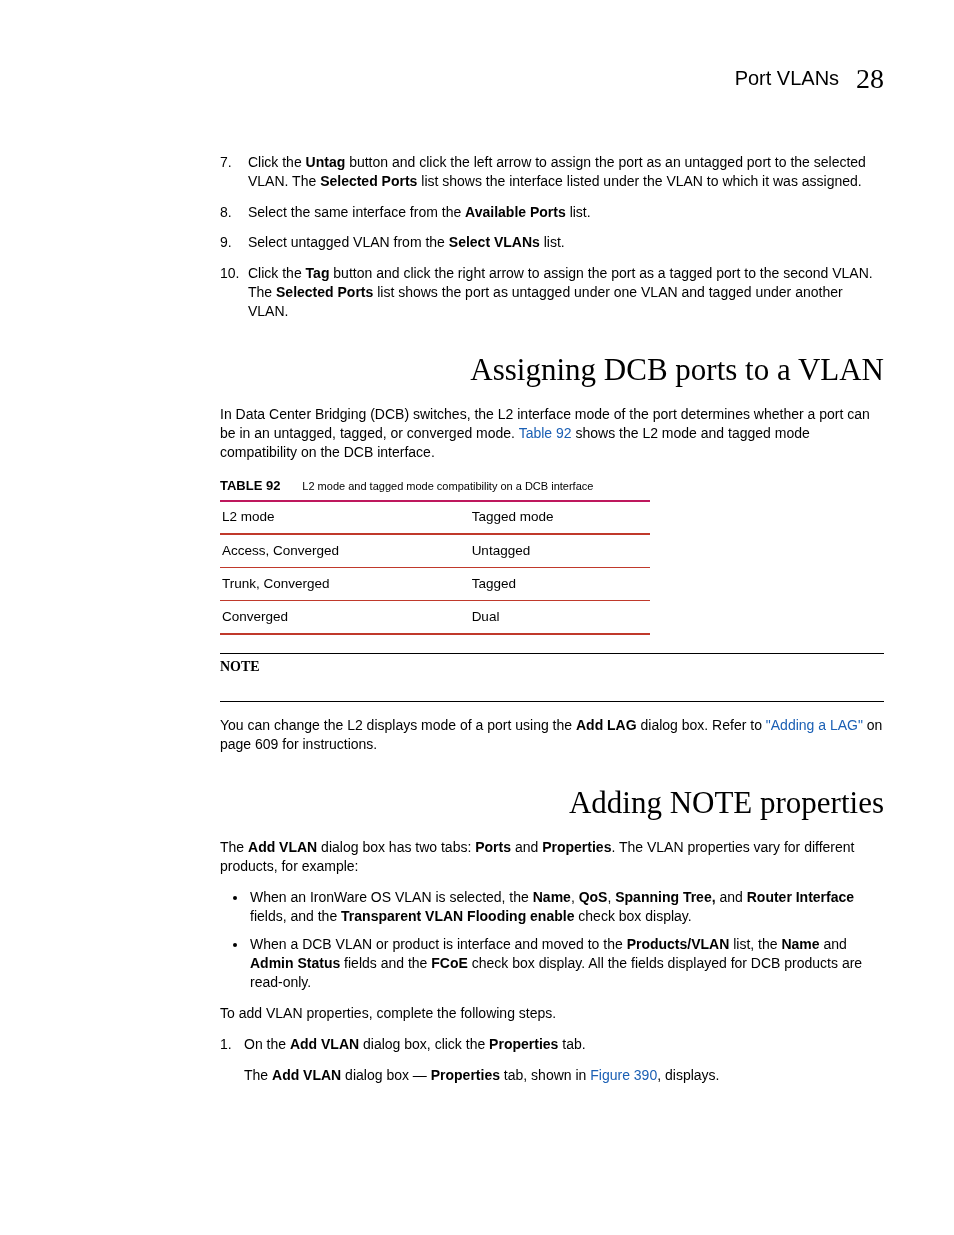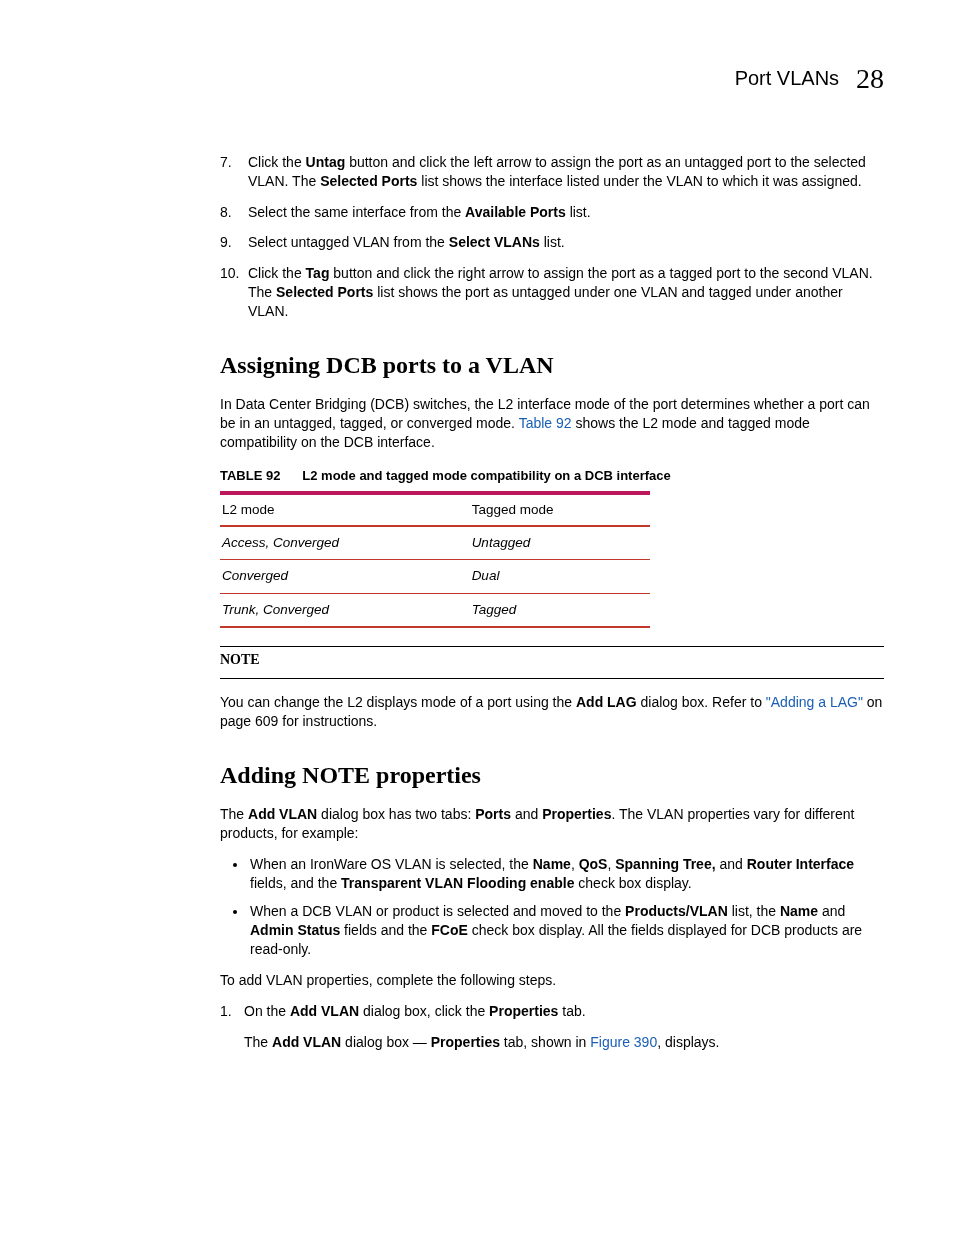--- a/index.html
+++ b/index.html
@@ -43,54 +43,54 @@
     margin-bottom: 12px;
   }
   ol.steps > li .num {
     position: absolute;
     left: 0;
     top: 0;
   }
   .bold { font-weight: bold; text-align: center; }
   h2.section {
     font-family: Georgia, 'Times New Roman', serif;
-    font-weight: bold;
-    font-size: 24px;
+    font-weight: normal;
+    font-size: 31px;
     margin: 28px 0 14px 0;
+    text-align: right;
   }
   p { margin: 0 0 12px 0; }
   .link { color: #1a5fb4; }
   .table-title { margin: 14px 0 6px 0; }
   .table-title .tlabel { font-weight: bold; font-size: 13px; margin-right: 18px; }
-  .table-title .tcaption { font-weight: bold; font-size: 13px; margin-top: 24px; }
+  .table-title .tcaption { font-weight: normal; font-size: 11px; margin-top: 24px; }
   table.compat {
     border-collapse: collapse;
     width: 430px;
     font-size: 13.5px;
   }
   table.compat th {
     text-align: left;
     font-weight: normal;
     padding: 6px 8px 6px 2px;
-    border-top: 4px solid #be185d;
+    border-top: 2px solid #be185d;
     border-bottom: 2px solid #c0392b;
   }
   table.compat td {
     padding: 7px 8px 7px 2px;
     border-bottom: 1px solid #c0392b;
-    font-style: italic;
   }
   table.compat tr:last-child td {
     border-bottom: 2px solid #c0392b;
   }
   .note-block {
     margin: 18px 0 14px 0;
     border-top: 1px solid #000;
     border-bottom: 1px solid #000;
-    padding: 4px 0 6px 0;
+    padding: 4px 0 22px 0;
   }
   .note-label {
     font-family: Georgia, 'Times New Roman', serif;
     font-weight: bold;
     display: block;
     margin-bottom: 2px;
   }
   ul.bullets {
     padding-left: 28px;
     margin: 0 0 12px 0;
@@ -148,43 +148,43 @@
         <th>L2 mode</th>
         <th>Tagged mode</th>
       </tr>
     </thead>
     <tbody id="compat-body">
         <tr>
           <td>Access, Converged</td>
           <td>Untagged</td>
         </tr>
         <tr>
+          <td>Trunk, Converged</td>
+          <td>Tagged</td>
+        </tr>
+        <tr>
           <td>Converged</td>
           <td>Dual</td>
-        </tr>
-        <tr>
-          <td>Trunk, Converged</td>
-          <td>Tagged</td>
         </tr>
       </tbody>
   </table>
 
   <div class="note-block">
     <span class="note-label">NOTE</span>
   </div>
 
   <p id="sec1-after-note"><span>You can change the L2 displays mode of a port using the </span><span class="bold">Add LAG</span><span> dialog box. Refer to </span><span class="link">"Adding a LAG"</span><span> on page 609 for instructions.</span></p>
 
   <h2 class="section">Adding NOTE properties</h2>
 
   <p id="sec2-intro"><span>The </span><span class="bold">Add VLAN</span><span> dialog box has two tabs: </span><span class="bold">Ports</span><span> and </span><span class="bold">Properties</span><span>. The VLAN properties vary for different products, for example:</span></p>
 
   <ul class="bullets" id="sec2-bullets">
       <li><span>When an IronWare OS VLAN is selected, the </span><span class="bold">Name</span><span>, </span><span class="bold">QoS</span><span>, </span><span class="bold">Spanning Tree,</span><span> and </span><span class="bold">Router Interface</span><span> fields, and the </span><span class="bold">Transparent VLAN Flooding enable</span><span> check box display.</span></li>
-      <li><span>When a DCB VLAN or product is selected and moved to the </span><span class="bold">Products/VLAN</span><span> list, the </span><span class="bold">Name</span><span> and </span><span class="bold">Admin Status</span><span> fields and the </span><span class="bold">FCoE</span><span> check box display. All the fields displayed for DCB products are read-only.</span></li>
+      <li><span>When a DCB VLAN or product is interface and moved to the </span><span class="bold">Products/VLAN</span><span> list, the </span><span class="bold">Name</span><span> and </span><span class="bold">Admin Status</span><span> fields and the </span><span class="bold">FCoE</span><span> check box display. All the fields displayed for DCB products are read-only.</span></li>
     </ul>
 
   <p>To add VLAN properties, complete the following steps.</p>
 
   <ol class="sublist">
     <li>
       <span class="num">1.</span>
       <span id="numstep-body"><span>On the </span><span class="bold">Add VLAN</span><span> dialog box, click the </span><span class="bold">Properties</span><span> tab.</span></span>
       <p class="indented-follow" style="margin-top:12px; padding-left:0;" id="numstep-follow"><span>The </span><span class="bold">Add VLAN</span><span> dialog box — </span><span class="bold">Properties</span><span> tab, shown in </span><span class="link">Figure 390</span><span>, displays.</span></p>
     </li>

